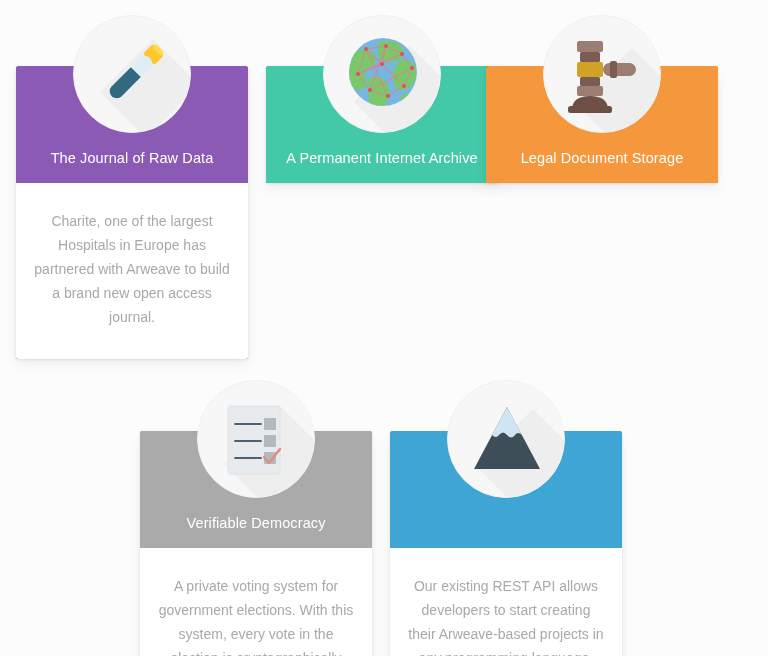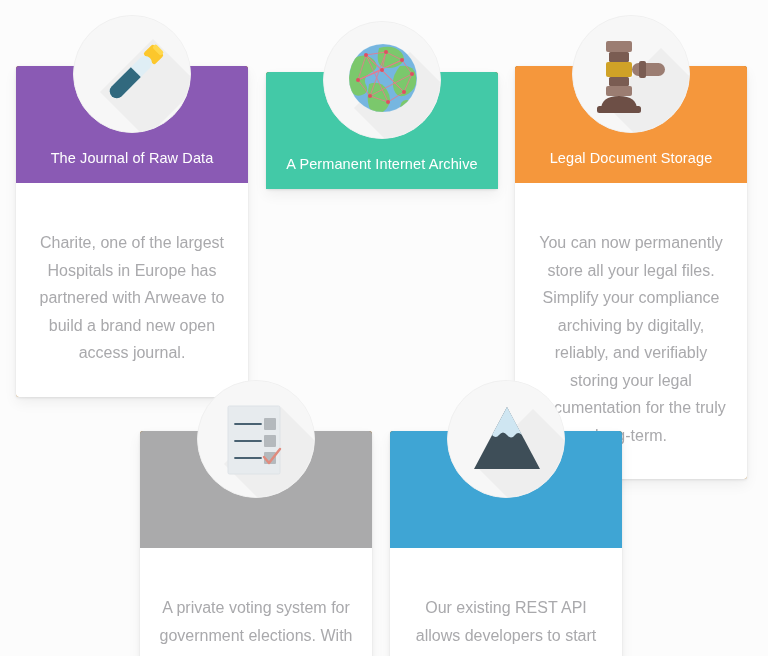--- a/index.html
+++ b/index.html
@@ -57,47 +57,46 @@
   }
 
   .card-body {
     padding: 26px 17px 30px 17px;
     background: #ffffff;
     border-radius: 0 0 3px 3px;
   }
 
   .card-desc {
     color: #a9a9ac;
-    font-size: 16px;
+    font-size: 14px;
     line-height: 1.72;
     text-align: center;
     font-weight: 400;
-    margin-top: 20px;
   }
 
   
   .icon-badge {
     position: absolute;
     left: 50%;
     transform: translateX(-50%);
     top: -51px;
     width: 118px;
     height: 118px;
     border-radius: 50%;
     background: #f7f7f7;
     border: 1px solid #f0f0f0;
     z-index: 3;
     overflow: hidden;
   }
   .icon-badge svg { display: block; width: 118px; height: 118px; }
 
   
   #card-0 { left: 16px;  top: 66px; }
-  #card-1 { left: 266px; top: 72px; }
-  #card-2 { left: 515px; top: 66px; }
+  #card-1 { left: 266px; top: 66px; }
+  #card-2 { left: 486px; top: 66px; }
   #card-3 { left: 140px; top: 431px; }
   #card-4 { left: 390px; top: 431px; }
 </style>
 </head>
 <body>
 
 <div class="page">
 
   <div class="card" id="card-0">
     <div class="card-band" style="background:#8a5ab4">
@@ -193,23 +192,20 @@
             <rect x="33" y="70" width="26" height="10" rx="2" fill="#9b7d72"></rect>
             <path d="M28 94 q0 -14 18 -14 q18 0 18 14 Z" fill="#6d4f46"></path>
             <rect x="24" y="90" width="44" height="7" rx="2.5" fill="#6d4f46"></rect>
             <rect x="59" y="47" width="33" height="13" rx="6.5" fill="#9b7d72"></rect>
             <rect x="66" y="45" width="7" height="17" rx="2" fill="#7a5c52"></rect>
           </g>
         </svg>
       </div>
       <div class="card-title">Legal Document Storage</div>
     </div>
-    <div class="card-body">
-      <p class="card-desc">You can now permanently store all your legal files. Simplify your compliance archiving by digitally, reliably, and verifiably storing your legal documentation for the truly long-term.</p>
-    </div>
   </div>
 
   <div class="card" id="card-3">
     <div class="card-band" style="background:#aaaaab">
       <div class="icon-badge">
         <svg viewBox="0 0 118 118">
           <defs>
               <clipPath id="clipD">
                 <circle cx="59" cy="59" r="59"></circle>
               </clipPath>
@@ -224,20 +220,21 @@
               <line x1="37" y1="60" x2="63" y2="60"></line>
               <line x1="37" y1="77" x2="63" y2="77"></line>
             </g>
             <rect x="66" y="37" width="12" height="12" rx="1" fill="#b4b9bd"></rect>
             <rect x="66" y="54" width="12" height="12" rx="1" fill="#b4b9bd"></rect>
             <rect x="66" y="71" width="12" height="12" rx="1" fill="#b4b9bd"></rect>
             <path d="M66 76 L71 82 L82 68" fill="none" stroke="#e08b7e" stroke-width="2.4" stroke-linecap="round" stroke-linejoin="round"></path>
           </g>
         </svg>
       </div>
+      <div class="card-title">Verifiable Democracy</div>
     </div>
     <div class="card-body">
       <p class="card-desc">A private voting system for government elections. With this system, every vote in the election is cryptographically entangled with every other vote in every other election, ensuring no party or individual can ever subvert the election results.</p>
     </div>
   </div>
 
   <div class="card" id="card-4">
     <div class="card-band" style="background:#3fa5d4">
       <div class="icon-badge">
         <svg viewBox="0 0 118 118">

